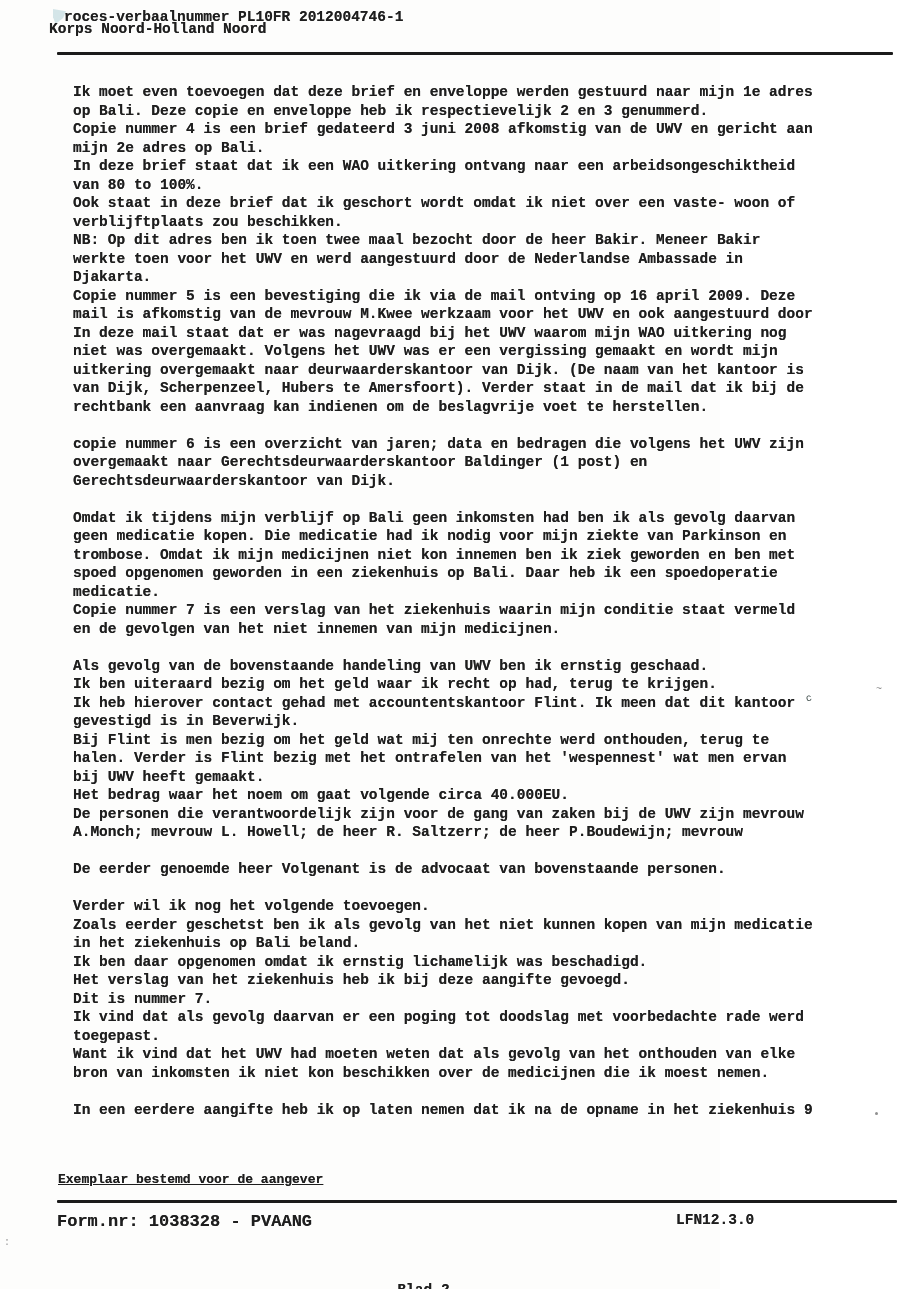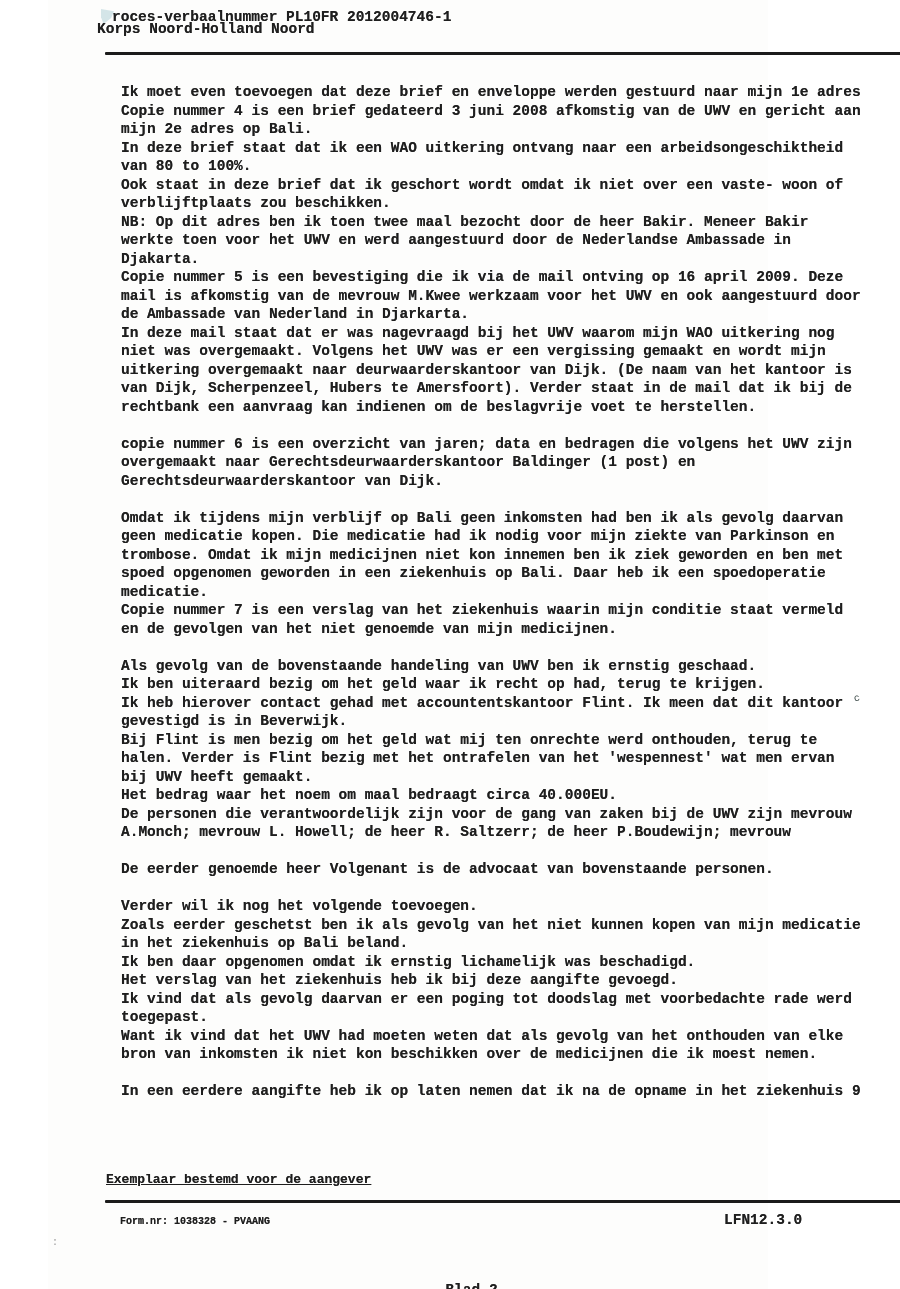--- a/index.html
+++ b/index.html
@@ -12,21 +12,20 @@
   }
   .page {
     position: relative;
     width: 720px;
     height: 1289px;
     background: #fdfdfc;
     font-family: "Liberation Mono", "DejaVu Sans Mono", monospace;
     font-weight: 700;
     color: #1e1e1e;
     text-shadow: 0 0 0.6px rgba(30,30,30,0.7);
-    margin-left: 48px;
   }
   .txt { white-space: pre; }
 
   
   .hdr-line1 {
     position: absolute;
     left: 64px;
     top: 8px;
     font-size: 14.5px;
     line-height: 18.5px;
@@ -66,21 +65,21 @@
     width: 790px;
   }
   .ln {
     height: 18.5px;
     font-size: 14.5px;
     line-height: 18.5px;
     white-space: pre;
   }
 
   
-  .ftr-form   { position: absolute; left: 72px;  top: 1213px; font-size: 10px; line-height: 18.5px; }
+  .ftr-form   { position: absolute; left: 57px;  top: 1213px; font-size: 17px; line-height: 18.5px; }
   .ftr-page   { position: absolute; left: 380px; top: 1281px; font-size: 14.5px; line-height: 18.5px; }
   .ftr-ver    { position: absolute; left: 676px; top: 1211px; font-size: 14.5px; line-height: 18.5px; }
   .ftr-copy   { position: absolute; left: 58px;  top: 1171px; font-size: 13px; line-height: 18.5px; text-decoration: underline; }
 
   
   .artifact-c {
     position: absolute;
     left: 806px;
     top: 693px;
     font-size: 10px;
@@ -122,68 +121,69 @@
 
 <div class="page">
 
   <div class="smudge"></div>
   <div class="hdr-line1 txt">roces-verbaalnummer PL10FR 2012004746-1</div>
   <div class="hdr-line2 txt">Korps Noord-Holland Noord</div>
   <div class="rule rule-top"></div>
 
   <div class="doc-body">
     <div class="ln">Ik moet even toevoegen dat deze brief en enveloppe werden gestuurd naar mijn 1e adres</div>
+    <div class="ln">op Bali. Deze copie en enveloppe heb ik respectievelijk 2 en 3 genummerd.</div>
     <div class="ln">Copie nummer 4 is een brief gedateerd 3 juni 2008 afkomstig van de UWV en gericht aan</div>
     <div class="ln">mijn 2e adres op Bali.</div>
     <div class="ln">In deze brief staat dat ik een WAO uitkering ontvang naar een arbeidsongeschiktheid</div>
     <div class="ln">van 80 to 100%.</div>
     <div class="ln">Ook staat in deze brief dat ik geschort wordt omdat ik niet over een vaste- woon of</div>
     <div class="ln">verblijftplaats zou beschikken.</div>
     <div class="ln">NB: Op dit adres ben ik toen twee maal bezocht door de heer Bakir. Meneer Bakir</div>
     <div class="ln">werkte toen voor het UWV en werd aangestuurd door de Nederlandse Ambassade in</div>
     <div class="ln">Djakarta.</div>
     <div class="ln">Copie nummer 5 is een bevestiging die ik via de mail ontving op 16 april 2009. Deze</div>
     <div class="ln">mail is afkomstig van de mevrouw M.Kwee werkzaam voor het UWV en ook aangestuurd door</div>
-    <div class="ln">de Ambassade van Nederland in Djarkarta.</div>
     <div class="ln">In deze mail staat dat er was nagevraagd bij het UWV waarom mijn WAO uitkering nog</div>
     <div class="ln">niet was overgemaakt. Volgens het UWV was er een vergissing gemaakt en wordt mijn</div>
     <div class="ln">uitkering overgemaakt naar deurwaarderskantoor van Dijk. (De naam van het kantoor is</div>
     <div class="ln">van Dijk, Scherpenzeel, Hubers te Amersfoort). Verder staat in de mail dat ik bij de</div>
     <div class="ln">rechtbank een aanvraag kan indienen om de beslagvrije voet te herstellen.</div>
     <div class="ln"></div>
     <div class="ln">copie nummer 6 is een overzicht van jaren; data en bedragen die volgens het UWV zijn</div>
     <div class="ln">overgemaakt naar Gerechtsdeurwaarderskantoor Baldinger (1 post) en</div>
     <div class="ln">Gerechtsdeurwaarderskantoor van Dijk.</div>
     <div class="ln"></div>
     <div class="ln">Omdat ik tijdens mijn verblijf op Bali geen inkomsten had ben ik als gevolg daarvan</div>
     <div class="ln">geen medicatie kopen. Die medicatie had ik nodig voor mijn ziekte van Parkinson en</div>
     <div class="ln">trombose. Omdat ik mijn medicijnen niet kon innemen ben ik ziek geworden en ben met</div>
     <div class="ln">spoed opgenomen geworden in een ziekenhuis op Bali. Daar heb ik een spoedoperatie</div>
     <div class="ln">medicatie.</div>
     <div class="ln">Copie nummer 7 is een verslag van het ziekenhuis waarin mijn conditie staat vermeld</div>
-    <div class="ln">en de gevolgen van het niet genoemde van mijn medicijnen.</div>
+    <div class="ln">en de gevolgen van het niet innemen van mijn medicijnen.</div>
     <div class="ln"></div>
     <div class="ln">Als gevolg van de bovenstaande handeling van UWV ben ik ernstig geschaad.</div>
     <div class="ln">Ik ben uiteraard bezig om het geld waar ik recht op had, terug te krijgen.</div>
     <div class="ln">Ik heb hierover contact gehad met accountentskantoor Flint. Ik meen dat dit kantoor</div>
     <div class="ln">gevestigd is in Beverwijk.</div>
     <div class="ln">Bij Flint is men bezig om het geld wat mij ten onrechte werd onthouden, terug te</div>
     <div class="ln">halen. Verder is Flint bezig met het ontrafelen van het 'wespennest' wat men ervan</div>
     <div class="ln">bij UWV heeft gemaakt.</div>
-    <div class="ln">Het bedrag waar het noem om maal bedraagt circa 40.000EU.</div>
+    <div class="ln">Het bedrag waar het noem om gaat volgende circa 40.000EU.</div>
     <div class="ln">De personen die verantwoordelijk zijn voor de gang van zaken bij de UWV zijn mevrouw</div>
     <div class="ln">A.Monch; mevrouw L. Howell; de heer R. Saltzerr; de heer P.Boudewijn; mevrouw</div>
     <div class="ln"></div>
     <div class="ln">De eerder genoemde heer Volgenant is de advocaat van bovenstaande personen.</div>
     <div class="ln"></div>
     <div class="ln">Verder wil ik nog het volgende toevoegen.</div>
     <div class="ln">Zoals eerder geschetst ben ik als gevolg van het niet kunnen kopen van mijn medicatie</div>
     <div class="ln">in het ziekenhuis op Bali beland.</div>
     <div class="ln">Ik ben daar opgenomen omdat ik ernstig lichamelijk was beschadigd.</div>
     <div class="ln">Het verslag van het ziekenhuis heb ik bij deze aangifte gevoegd.</div>
+    <div class="ln">Dit is nummer 7.</div>
     <div class="ln">Ik vind dat als gevolg daarvan er een poging tot doodslag met voorbedachte rade werd</div>
     <div class="ln">toegepast.</div>
     <div class="ln">Want ik vind dat het UWV had moeten weten dat als gevolg van het onthouden van elke</div>
     <div class="ln">bron van inkomsten ik niet kon beschikken over de medicijnen die ik moest nemen.</div>
     <div class="ln"></div>
     <div class="ln">In een eerdere aangifte heb ik op laten nemen dat ik na de opname in het ziekenhuis 9</div>
   </div>
 
   <span class="artifact-c">c</span>
   <span class="artifact-tilde">~</span>

